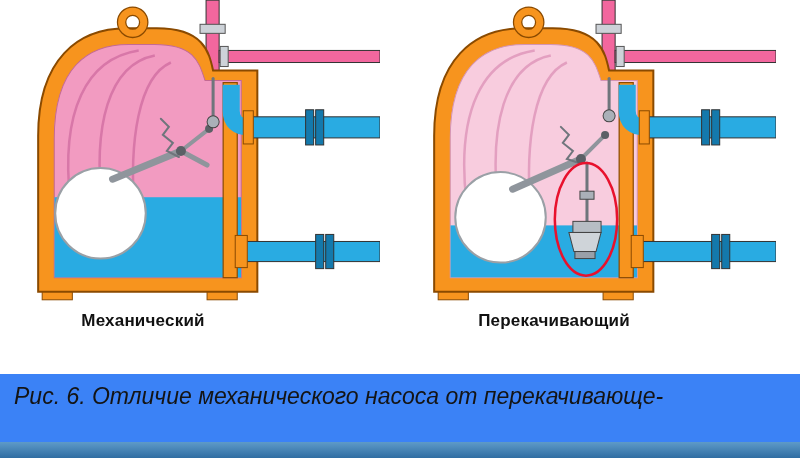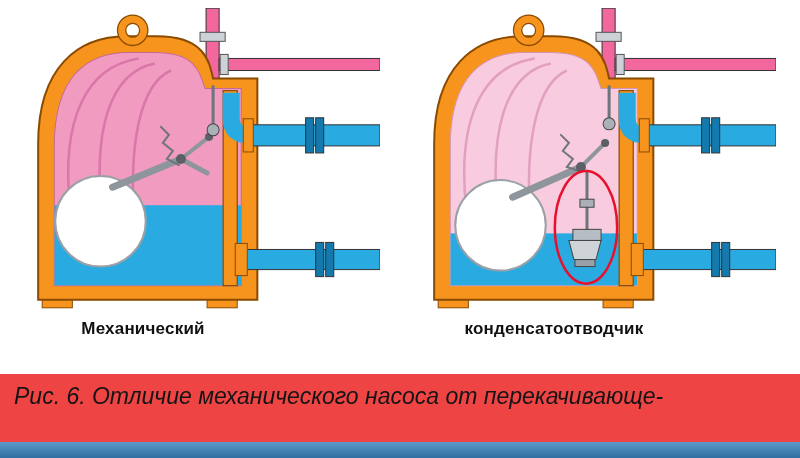--- a/index.html
+++ b/index.html
@@ -1,32 +1,32 @@
 <!DOCTYPE html>
 <html><head>
 <meta charset="utf-8">
 <style>
   html,body{margin:0;padding:0;background:#fff;}
   .page{
     position:relative;width:800px;height:458px;background:#ffffff;overflow:hidden;
     font-family:"Liberation Sans",sans-serif;
   }
-  .diagrams{position:absolute;top:8px;left:0;width:703px;height:370px;display:flex;}
+  .diagrams{position:absolute;top:0;left:0;width:703px;height:370px;display:flex;}
   figure.pump{margin:0;padding:0;width:400px;display:flex;flex-direction:column;}
   .pump-svg{display:block;}
   .svg-left{margin-left:8px;}
   .svg-right{margin-left:24px;}
   .pump-label{
     margin-top:4px;text-align:center;font-weight:bold;font-size:17px;line-height:1.12;
     color:#111111;letter-spacing:0.2px;
   }
   .label-left{margin-left:8px;width:270px;}
   .label-right{margin-left:24px;width:300px;}
   .caption-strip{
-    position:absolute;left:0;top:374px;width:800px;height:68px;background:#ef4444;
+    position:absolute;left:0;top:374px;width:800px;height:68px;background:#3b82f6;
     box-sizing:border-box;padding:8px 0 0 14px;
     font-style:italic;font-size:23px;line-height:1.22;color:#141414;
   }
   .footer-bar{
     position:absolute;left:0;bottom:0;width:800px;height:16px;
     background:linear-gradient(180deg,#5E9AC8 0%,#2F6DA2 100%);
   }
 </style>
 </head>
 <body>
@@ -177,21 +177,21 @@
 
         <ellipse cx="181" cy="218" rx="31" ry="56" fill="none" stroke="#E8112D" stroke-width="2.5"></ellipse>
 
         <g>
           <circle cx="124" cy="22" r="11" fill="none" stroke="#8A4A00" stroke-width="9.5"></circle>
           <circle cx="124" cy="22" r="11" fill="none" stroke="#F7941E" stroke-width="7"></circle>
         </g>
       </svg>
 
       <figcaption class="pump-label label-right">
-        <div>конденсатоотводчик</div>
+        <div>Перекачивающий</div>
       </figcaption>
     </figure>
 
   </div>
 
   <div class="caption-strip">
     <div>Рис. 6. Отличие механического насоса от перекачивающе-</div>
   </div>
 
   <div class="footer-bar"></div>

